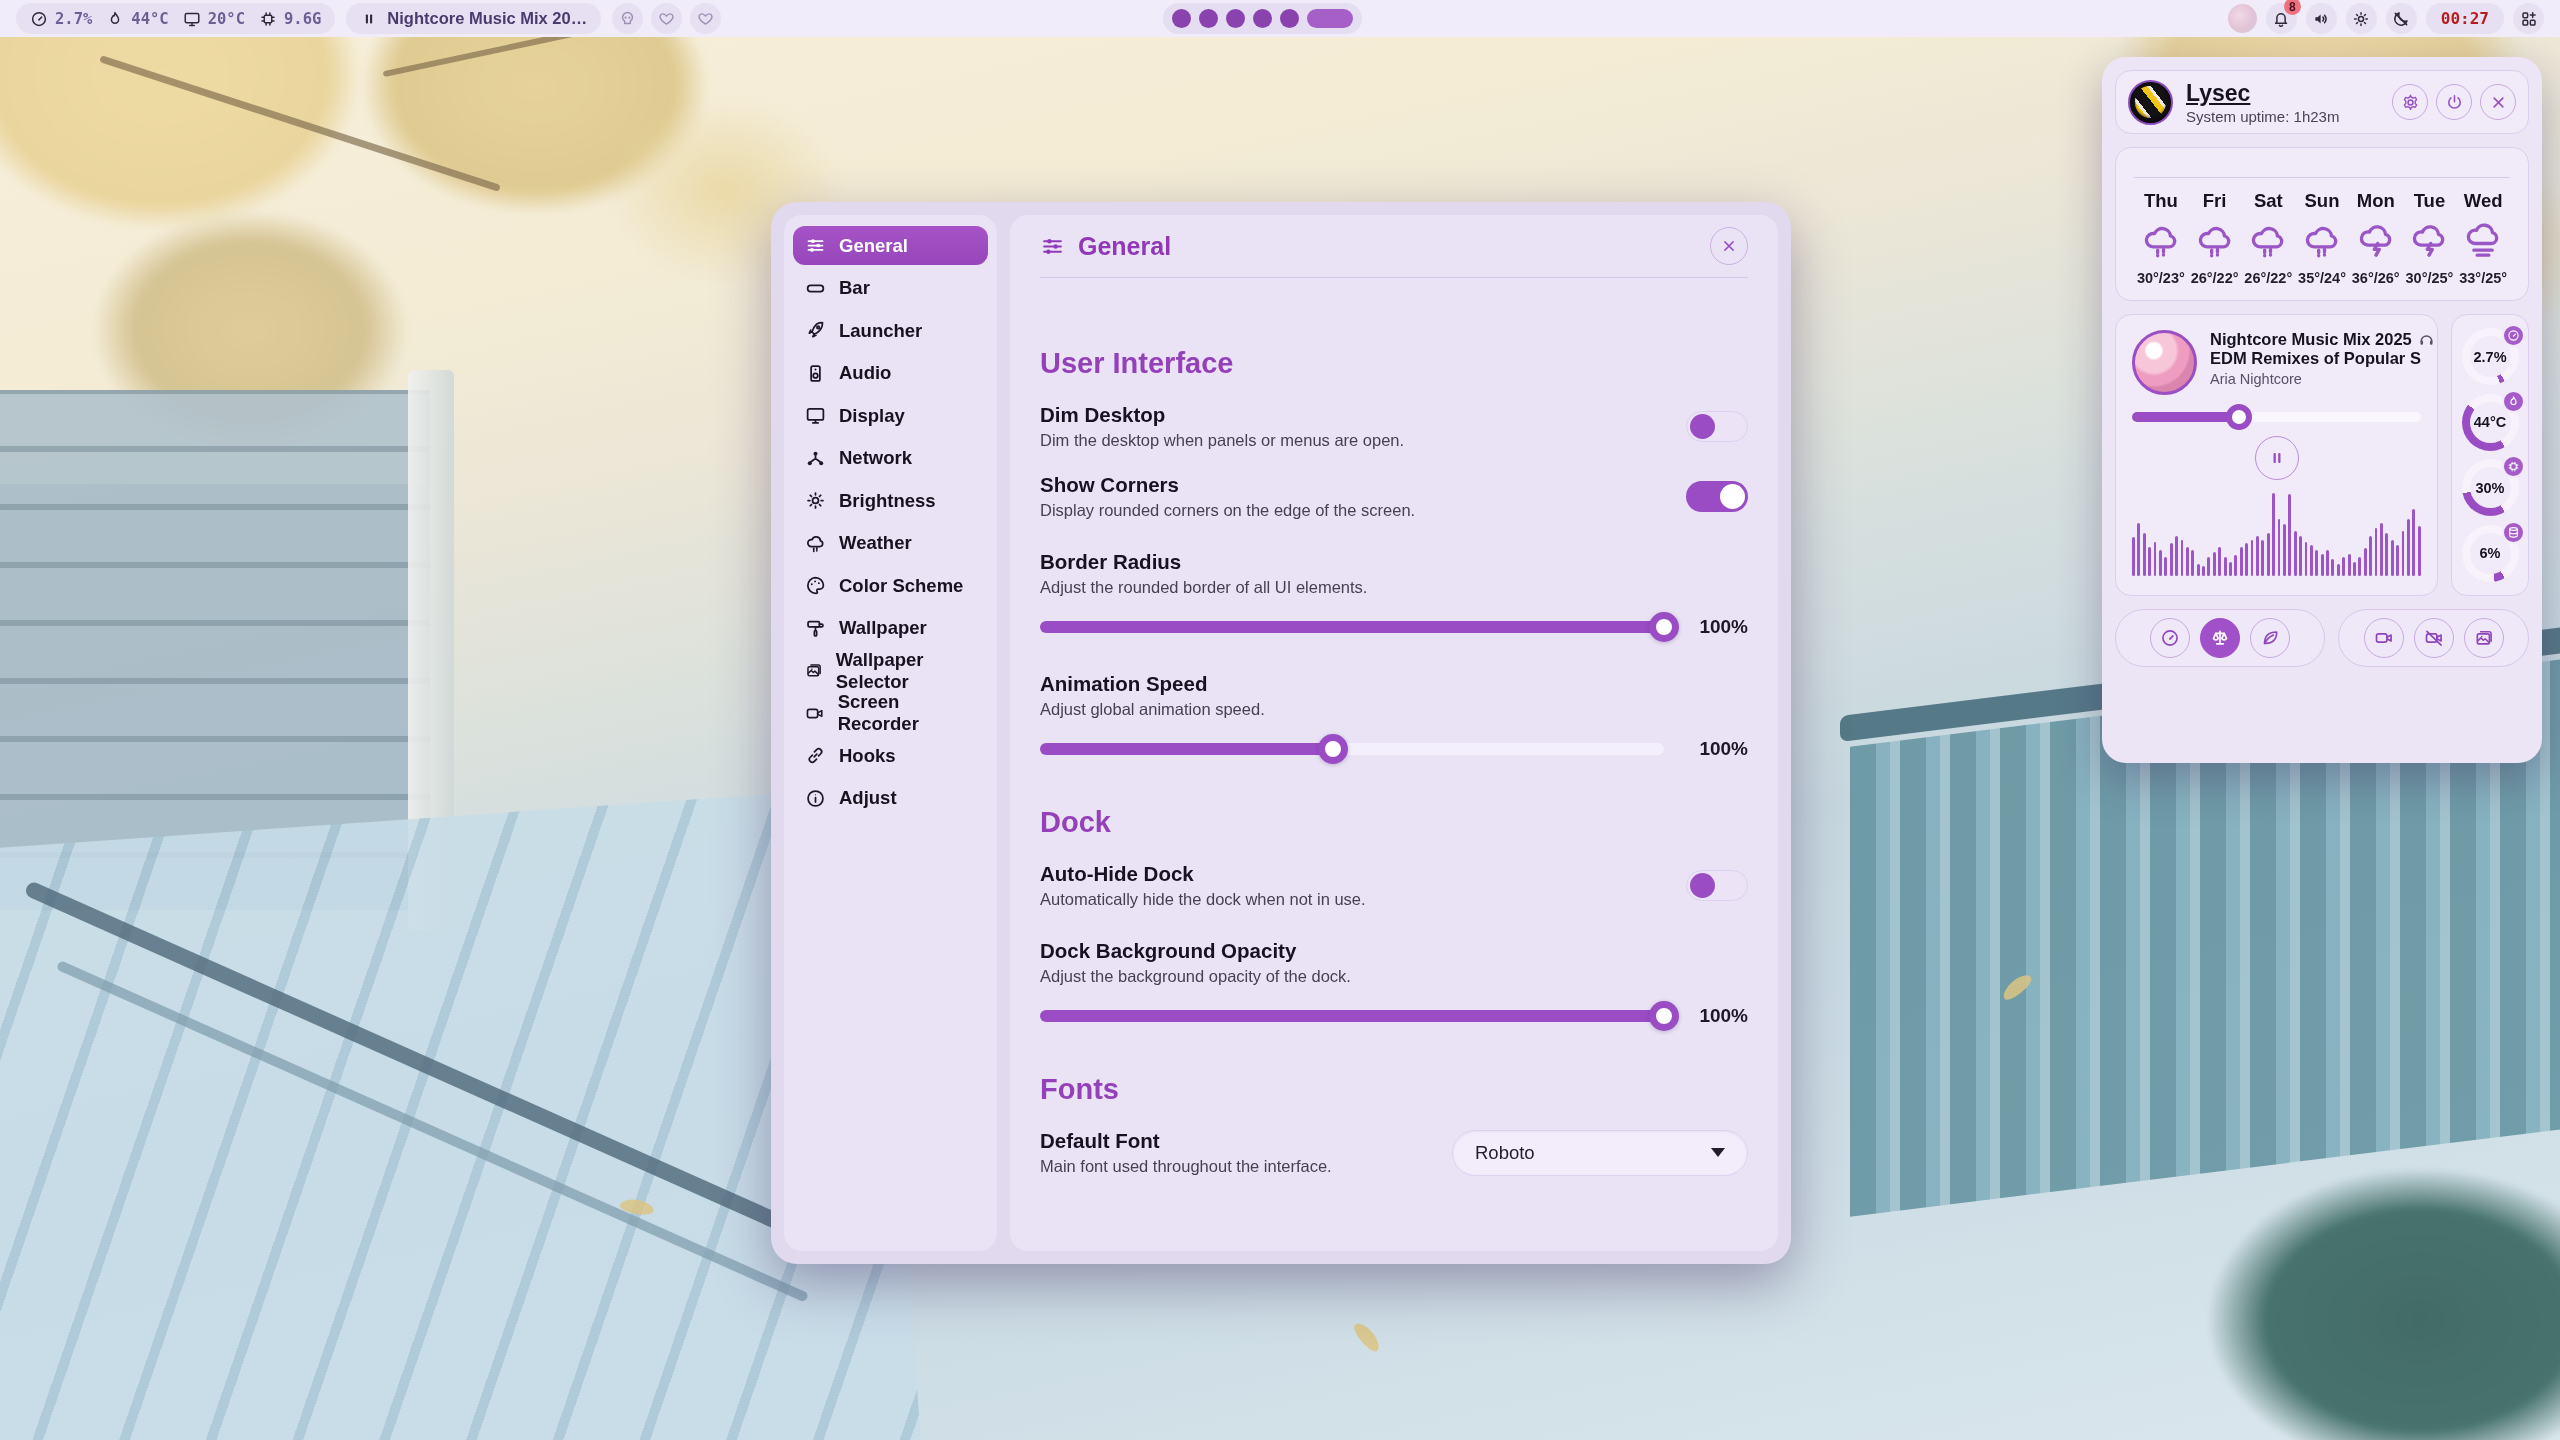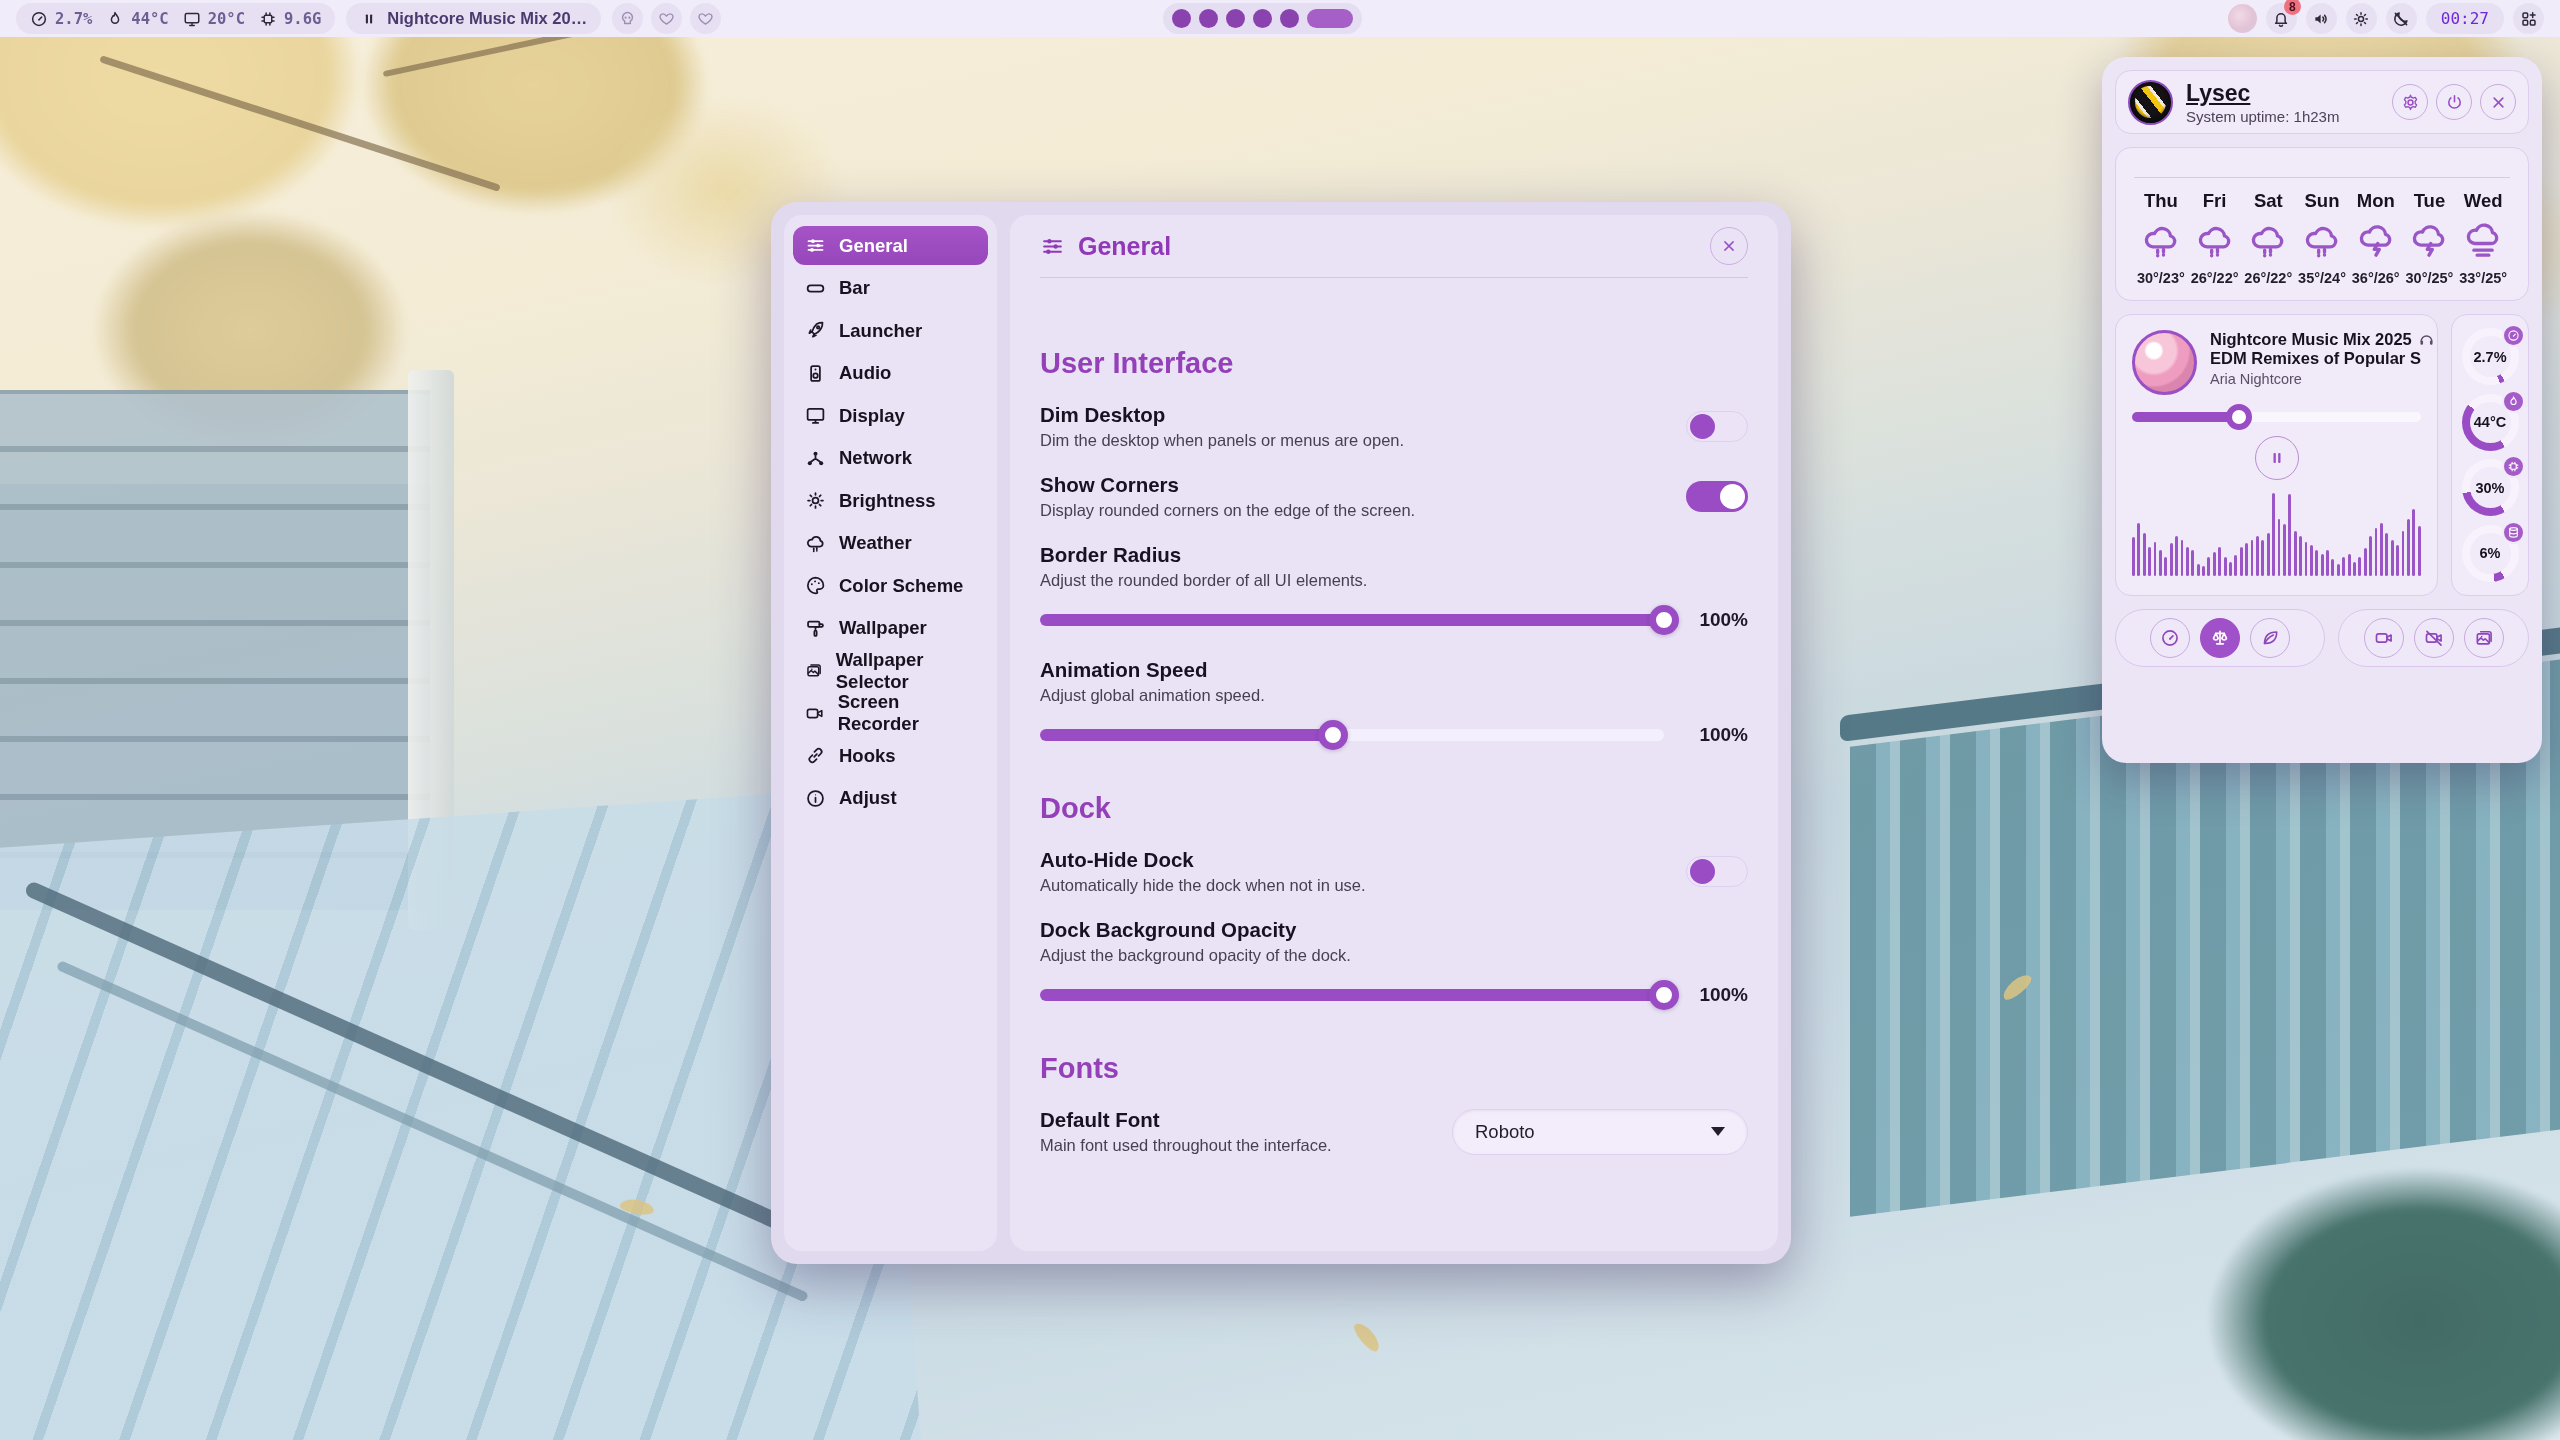--- a/index.html
+++ b/index.html
@@ -52,21 +52,21 @@
   .tray .ticon { color:#9d8fb4; width:17px; height:17px; }
   .workspaces { position:absolute; left:1163px; top:3px; height:31px; background:#e5ddf1; border-radius:16px;
     display:flex; align-items:center; gap:8px; padding:0 9px; }
   .ws-dot { width:19px; height:19px; border-radius:10px; background:#8a43ae; }
   .ws-dot.active { width:46px; background:#a55fc6; }
   .tb-right { margin-left:auto; display:flex; align-items:center; gap:9px; }
   .logo-chip { width:29px; height:29px; border-radius:50%; background:radial-gradient(circle at 40% 40%,#f5cddb,#d9a9bf 55%,#c6b4d6); opacity:.6; filter:blur(.6px); }
   .bellwrap { position:relative; }
   .badge { position:absolute; top:-5px; right:-4px; min-width:17px; height:17px; border-radius:9px; background:#ef7180;
     color:#47121f; font-size:12px; font-weight:700; display:flex; align-items:center; justify-content:center; padding:0 4px; }
-  .clockpill { font-family:"DejaVu Sans Mono", monospace; font-size:16px; font-weight:400; color:#6d28d9; padding:0 15px; }
+  .clockpill { font-family:"DejaVu Sans Mono", monospace; font-size:16px; font-weight:700; color:#b91c1c; padding:0 15px; }
 
   
   .window { position:absolute; left:771px; top:202px; width:1020px; height:1062px; border-radius:26px;
     background:#e1d9ee; box-shadow:0 20px 55px rgba(55,35,85,.38); z-index:4; padding:13px; display:flex; gap:13px; }
   .sidebar { width:213px; background:#eae3f5; border-radius:18px; padding:11px 9px; flex:none; }
   .side-item { height:39px; margin-bottom:3.5px; border-radius:12px; display:flex; align-items:center; gap:13px;
     padding:0 12px; font-size:18.5px; font-weight:700; color:#17121f; }
   .side-item .ticon { width:21px; height:21px; color:#1d1826; }
   .side-item.active { background:linear-gradient(180deg,#a553c6,#9747bb); color:#fff; }
   .side-item.active .ticon { color:#fff; }
@@ -88,21 +88,21 @@
   .row-desc { font-size:16.5px; color:#473f54; margin-top:4px; }
   .text-input { margin-top:14px; height:46px; border-radius:23px; background:#f2ecfa; border:1px solid #dccdef;
     display:flex; align-items:center; padding:0 23px; font-size:17px; color:#2a2335; box-shadow:inset 0 1px 3px rgba(120,90,160,.12); }
   .section-h { font-size:29px; font-weight:700; color:#9440b8; margin:42px 0 10px; }
   .set-row { display:flex; align-items:center; justify-content:space-between; margin-top:23px; }
   .toggle { width:62px; height:31px; border-radius:16px; position:relative; flex:none; }
   .toggle.on { background:#9a4cc4; }
   .toggle.on .knob { position:absolute; right:3px; top:3px; width:25px; height:25px; border-radius:50%; background:#fff; }
   .toggle.off { background:#ece3f7; border:1px solid #ddd0f0; }
   .toggle.off .knob { position:absolute; left:3px; top:2px; width:25px; height:25px; border-radius:50%; background:#9a4cc4; }
-  .slider-block { margin-top:23px; }
+  .slider-block { margin-top:30px; }
   .slider-line { display:flex; align-items:center; gap:20px; margin-top:15px; height:30px; }
   .track { flex:1; height:12px; border-radius:6px; background:#f4effc; position:relative; }
   .fill { height:100%; border-radius:6px; background:#9a4cc4; position:relative; }
   .sknob { position:absolute; right:-15px; top:50%; transform:translateY(-50%); width:30px; height:30px; border-radius:50%;
     background:#fff; border:7px solid #9a4cc4; box-shadow:0 1px 4px rgba(60,30,90,.25); }
   .slider-val { width:64px; text-align:right; font-size:19px; font-weight:600; color:#1d1828; flex:none; }
   .select { width:296px; height:46px; border-radius:23px; background:#f3edfb; border:1px solid #ded0ef; flex:none;
     display:flex; align-items:center; padding:0 22px; font-size:18.5px; color:#221c2c; box-shadow:inset 0 1px 3px rgba(120,90,160,.10); }
   .caret { margin-left:auto; width:0; height:0; border-left:7px solid transparent; border-right:7px solid transparent; border-top:9px solid #221c2c; }
 

